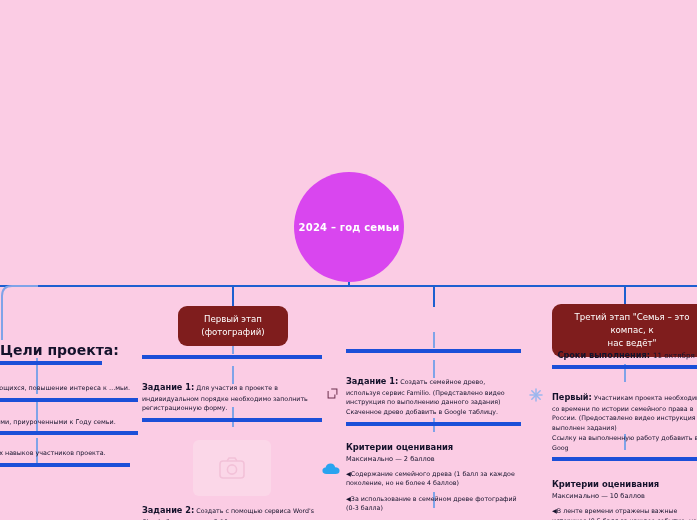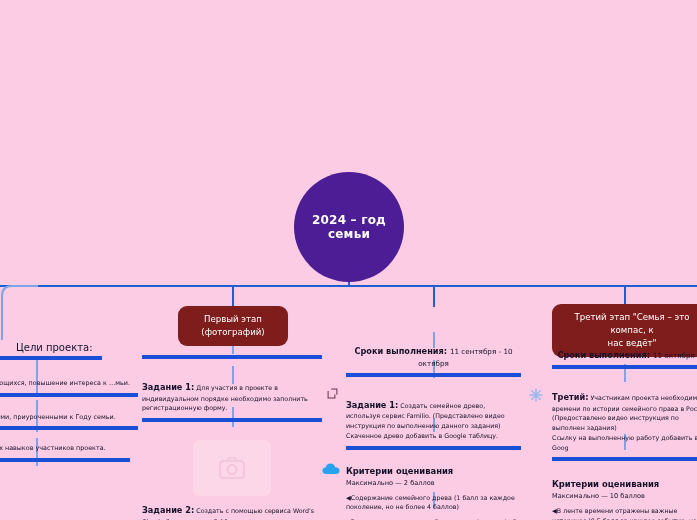--- a/index.html
+++ b/index.html
@@ -12,23 +12,23 @@
   .canvas{position:absolute;inset:0;}
 
   
   .trunk{position:absolute;left:0;top:285px;width:697px;height:2px;background:#1d5fd0;}
   .vline{position:absolute;width:2px;background:#1d5fd0;}
   .vline.light{background:#7fa3e8;}
 
   
   .center-node{
     position:absolute;left:294px;top:172px;width:110px;height:110px;
-    border-radius:50%;background:#4c1d95;
+    border-radius:50%;background:#d946ef;
     display:flex;align-items:center;justify-content:center;
-    color:#ffffff;font-size:12px;font-weight:bold;letter-spacing:.2px;
+    color:#ffffff;font-size:10px;font-weight:bold;letter-spacing:.2px;
     text-align:center;
   }
 
   
   .stage-pill{
     position:absolute;background:#7f1d1d;border-radius:9px;
     color:#ffffff;font-size:8.6px;font-weight:normal;text-align:center;
     padding:7px 10px;line-height:1.5;box-sizing:border-box;
   }
 
@@ -40,21 +40,21 @@
 
   .bar{height:4px;background:#1b4fd8;width:100%;margin:3px 0 0 0;}
 
   .body{font-size:6.3px;color:#14122b;line-height:1.55;}
   .body .lead{font-weight:bold;font-size:8.2px;}
 
   .crit-title{font-size:8.4px;font-weight:bold;color:#14122b;line-height:1.4;}
   .crit-sub{font-size:6.6px;color:#14122b;margin-top:1px;}
   .crit-item{font-size:6.3px;color:#14122b;line-height:1.5;margin-top:6px;}
 
-  .goal-title{font-size:10px;font-weight:normal;color:#14122b;margin-left:16px;}
+  .goal-title{font-size:14px;font-weight:bold;color:#14122b;}
   .goal-line{font-size:6.4px;color:#14122b;line-height:1.5;}
 
   
   .photo{
     background:#fbd7e8;border-radius:6px;
     display:flex;align-items:center;justify-content:center;
   }
   .photo svg{opacity:.45;}
 
   .icon-abs{position:absolute;}
@@ -156,24 +156,20 @@
   <svg class="icon-abs" style="left:327px;top:388px;width:11px;height:11px;" viewBox="0 0 12 12">
     <path d="M1.2 3.4 L1.2 10.8 L8.6 10.8 L8.6 7.2" fill="none" stroke="#6b2f4d" stroke-width="1.1"></path>
     <path d="M4.6 1.2 L10.8 1.2 L10.8 7.4" fill="none" stroke="#6b2f4d" stroke-width="1.1"></path>
   </svg>
 
   <svg class="icon-abs" style="left:322px;top:462px;width:18px;height:13px;" viewBox="0 0 20 14">
     <path d="M5 13 Q0.5 13 0.5 9.5 Q0.5 6.3 4 6 Q5 1.4 9.6 1.4 Q13.8 1.4 14.6 5.6 Q19.5 5.8 19.5 9.4 Q19.5 13 15 13 Z" fill="#29a3ef"></path>
   </svg>
 
   <div class="col" style="left:346px;top:346px;width:175px;">
-    <div class="hdr">
-      <span>Сроки выполнения:</span>
-      <span class="val">11 сентября - 10 октября</span>
-    </div>
     <div class="bar"></div>
 
     <div style="height:22px;"></div>
     <div class="body">
       <span class="lead">Задание 1:</span>
       <span>Создать семейное древо, используя сервис Familio. (Представлено видео инструкция по выполнению данного задания)</span>
       <div>Скаченное древо добавить в Google таблицу.</div>
     </div>
     <div class="bar" style="margin-top:5px;"></div>
 
@@ -201,21 +197,21 @@
 
   <div class="col clip" style="left:552px;top:350px;width:160px;">
     <div class="hdr">
       <span>Сроки выполнения:</span>
       <span class="val">11 октября - 7</span>
     </div>
     <div class="bar"></div>
 
     <div style="height:22px;"></div>
     <div class="body">
-      <span class="lead">Третий:</span>
+      <span class="lead">Первый:</span>
       <span>Участникам проекта необходимо со времени по истории семейного права в России. (Предоставлено видео инструкция по выполнен задания)</span>
       <div>Ссылку на выполненную работу добавить в Goog</div>
     </div>
     <div class="bar" style="margin-top:5px;"></div>
 
     <div style="height:18px;"></div>
     <div class="crit-title">Критерии оценивания</div>
     <div class="crit-sub">Максимально — 10 баллов</div>
 
     <div class="crit-item">

